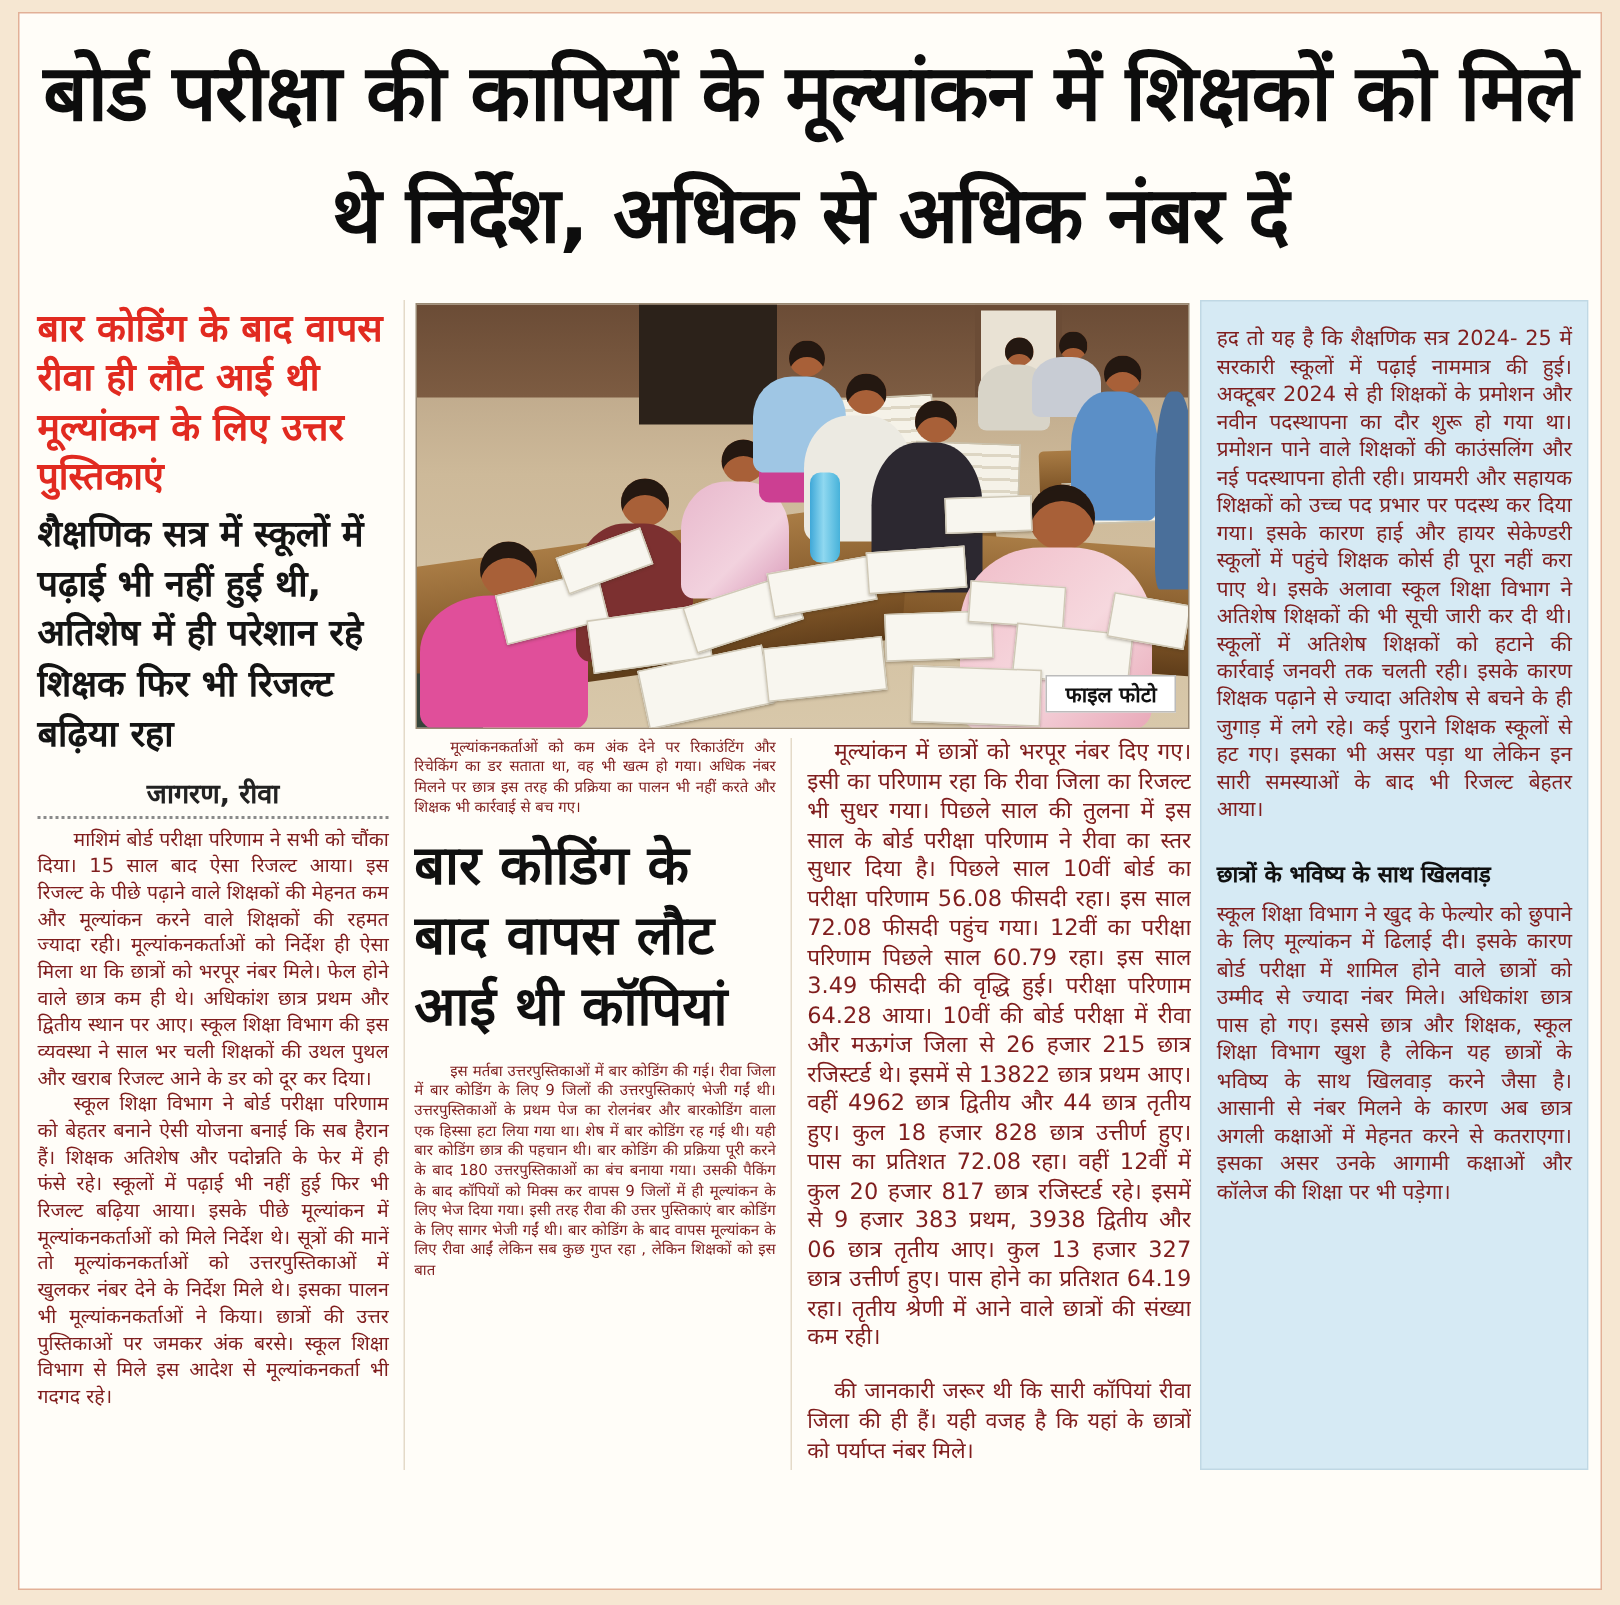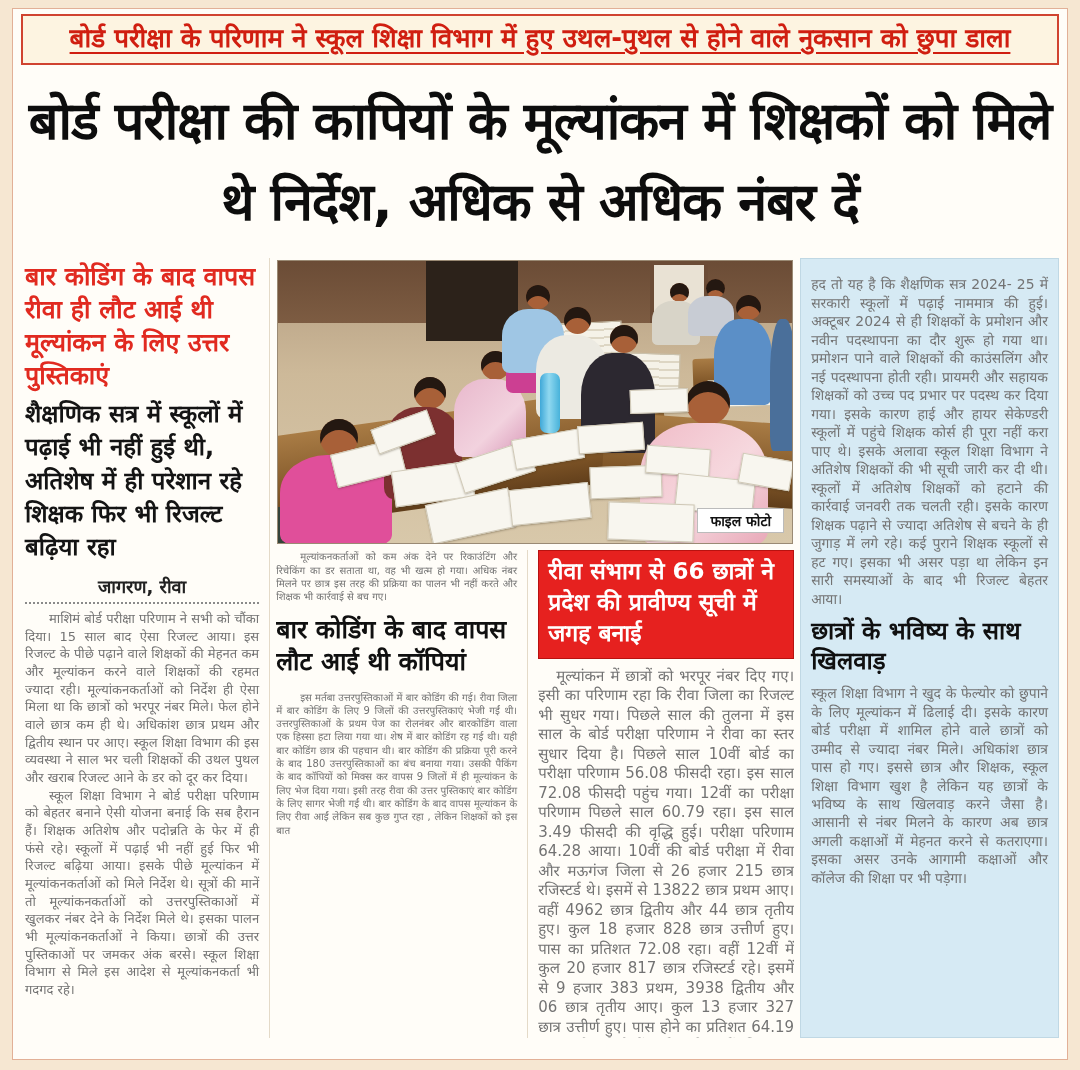--- a/index.html
+++ b/index.html
@@ -19,21 +19,21 @@
   
   .content { display:flex; padding:6px 8px 8px; height:794px; overflow:hidden; }
   .col1 { width:252px; padding:2px 10px 0 4px; border-right:1px solid #e4dac8; overflow:hidden; }
   .middle { width:530px; padding:0 6px; display:flex; flex-direction:column; }
   .col4 { width:262px; overflow:hidden; }
 
   .red-subhead { color:#e12a20; font-weight:700; font-size:25px; line-height:1.32; }
   .black-subhead { color:#141414; font-weight:800; font-size:24px; line-height:1.38; margin-top:6px; }
   .byline { text-align:center; font-weight:bold; font-size:18px; margin:10px 0 4px; color:#222; }
   .dotline { border-bottom:2px dotted #8a8a8a; margin:2px 0 6px; }
-  .bodytext { font-size:14.6px; line-height:1.37; text-align:justify; color:#737373; text-indent:24px; }
+  .bodytext { font-size:14.6px; line-height:1.37; text-align:justify; color:#7f1d1d; text-indent:24px; }
   .col1 .bodytext { font-size:13px; line-height:1.36; }
 
   
   .photo { position:relative; width:516px; height:284px; margin:2px auto 6px; background:linear-gradient(#b39c80,#cdb999 40%,#d8c8aa); border:1px solid #9a8a74; overflow:hidden; }
   .wall-top { position:absolute; left:0; top:0; width:100%; height:62px; background:linear-gradient(#6b4c36,#7d5c42); }
   .door { position:absolute; background:#2c221a; }
   .door2 { position:absolute; background:#e9e2d4; border:4px solid #6b4c36; }
   .ptable { position:absolute; background:linear-gradient(#a97c45,#7c5326 70%,#5f3d1a); border-radius:3px; }
   .paper { position:absolute; background:#f8f6ef; border:1px solid #cfc8b6; box-shadow:0 1px 2px rgba(60,50,30,.35); }
   .stack { position:absolute; background:repeating-linear-gradient(#f5f2e8 0 6px,#ddd6c4 6px 8px); border:1px solid #c9c2ae; }
@@ -42,39 +42,38 @@
           box-shadow:inset 0 11px 0 rgba(25,18,14,.92); }
   .torso { position:absolute; border-radius:42% 42% 12% 12%; }
   .bottle { position:absolute; width:20px; height:60px; border-radius:7px; background:linear-gradient(90deg,#3fa8d8,#8fd8f0 45%,#47b2da); }
   .photo-caption { position:absolute; right:8px; bottom:10px; background:#fff; border:1px solid #bbb; padding:2px 12px; font-weight:bold; font-size:14px; color:#111; }
   .chair { position:absolute; background:#35443a; }
 
   .mid-cols { display:flex; flex:1; overflow:hidden; }
   .col2 { width:252px; padding-right:10px; border-right:1px solid #e4dac8; overflow:hidden; }
   .col3 { width:266px; padding-left:10px; overflow:hidden; }
   .col2 .bodytext { font-size:10px; line-height:1.33; }
-  .mid-subhead { font-size:25px; font-weight:800; color:#101010; line-height:1.3; margin:10px 0 12px; }
+  .mid-subhead { font-size:36px; font-weight:800; color:#101010; line-height:1.3; margin:10px 0 12px; }
   .redbox { background:#e6211f; color:#fff; font-weight:800; font-size:23px; line-height:1.35; padding:6px 10px 9px; margin-bottom:8px; box-shadow:0 0 0 1px #b81210 inset; }
   .col3 .bodytext { font-size:15px; line-height:1.3; text-indent:18px; }
   .col3 .tail { margin-top:16px; font-size:14.4px; line-height:1.4; }
 
   
   .bluepanel { background:#d6eaf4; border:1px solid #c0d8e4; height:100%; padding:8px 10px 10px; overflow:hidden; }
   .blue-head { font-size:23.5px; font-weight:800; color:#101010; line-height:1.45; }
   .blue-head span { background:#f2e9cd; box-decoration-break:clone; -webkit-box-decoration-break:clone; padding:1px 4px; }
   .bluepanel .bodytext { font-size:13.9px; line-height:1.33; margin-top:8px; text-indent:0; }
-  .blue-subhead { font-size:24px; font-weight:800; color:#101010; margin-top:8px; line-height:1.25; }
+  .blue-subhead { font-size:15px; font-weight:800; color:#101010; margin-top:24px; line-height:1.25; }
 </style>
 </head>
 <body>
 
 <div class="page">
  <div class="sheet">
 
-  <div class="kicker">बोर्ड परीक्षा के परिणाम ने स्कूल शिक्षा विभाग में हुए उथल-पुथल से होने वाले नुकसान को छुपा डाला</div>
 
   <h1 class="headline">बोर्ड परीक्षा की कापियों के मूल्यांकन में शिक्षकों को मिले थे निर्देश, अधिक से अधिक नंबर दें</h1>
 
   <div class="content">
 
     <div class="col1">
       <div class="red-subhead">बार कोडिंग के बाद वापस रीवा ही लौट आई थी मूल्यांकन के लिए उत्तर पुस्तिकाएं</div>
       <div class="black-subhead">शैक्षणिक सत्र में स्कूलों में पढ़ाई भी नहीं हुई थी, अतिशेष में ही परेशान रहे शिक्षक फिर भी रिजल्ट बढ़िया रहा</div>
       <div class="byline">जागरण, रीवा</div>
       <div class="dotline"></div>
@@ -166,21 +165,20 @@
         <div class="photo-caption">फाइल फोटो</div>
       </div>
 
       <div class="mid-cols">
         <div class="col2">
           <p class="bodytext">मूल्यांकनकर्ताओं को कम अंक देने पर रिकाउंटिंग और रिचेकिंग का डर सताता था, वह भी खत्म हो गया। अधिक नंबर मिलने पर छात्र इस तरह की प्रक्रिया का पालन भी नहीं करते और शिक्षक भी कार्रवाई से बच गए।</p>
           <div class="mid-subhead">बार कोडिंग के बाद वापस लौट आई थी कॉपियां</div>
           <p class="bodytext">इस मर्तबा उत्तरपुस्तिकाओं में बार कोडिंग की गई। रीवा जिला में बार कोडिंग के लिए 9 जिलों की उत्तरपुस्तिकाएं भेजी गईं थी। उत्तरपुस्तिकाओं के प्रथम पेज का रोलनंबर और बारकोडिंग वाला एक हिस्सा हटा लिया गया था। शेष में बार कोडिंग रह गई थी। यही बार कोडिंग छात्र की पहचान थी। बार कोडिंग की प्रक्रिया पूरी करने के बाद 180 उत्तरपुस्तिकाओं का बंच बनाया गया। उसकी पैकिंग के बाद कॉपियों को मिक्स कर वापस 9 जिलों में ही मूल्यांकन के लिए भेज दिया गया। इसी तरह रीवा की उत्तर पुस्तिकाएं बार कोडिंग के लिए सागर भेजी गईं थी। बार कोडिंग के बाद वापस मूल्यांकन के लिए रीवा आईं लेकिन सब कुछ गुप्त रहा , लेकिन शिक्षकों को इस बात</p>
         </div>
         <div class="col3">
-          <div class="redbox">रीवा संभाग से 66 छात्रों ने प्रदेश की प्रावीण्य सूची में जगह बनाई</div>
           <p class="bodytext">मूल्यांकन में छात्रों को भरपूर नंबर दिए गए। इसी का परिणाम रहा कि रीवा जिला का रिजल्ट भी सुधर गया। पिछले साल की तुलना में इस साल के बोर्ड परीक्षा परिणाम ने रीवा का स्तर सुधार दिया है। पिछले साल 10वीं बोर्ड का परीक्षा परिणाम 56.08 फीसदी रहा। इस साल 72.08 फीसदी पहुंच गया। 12वीं का परीक्षा परिणाम पिछले साल 60.79 रहा। इस साल 3.49 फीसदी की वृद्धि हुई। परीक्षा परिणाम 64.28 आया। 10वीं की बोर्ड परीक्षा में रीवा और मऊगंज जिला से 26 हजार 215 छात्र रजिस्टर्ड थे। इसमें से 13822 छात्र प्रथम आए। वहीं 4962 छात्र द्वितीय और 44 छात्र तृतीय हुए। कुल 18 हजार 828 छात्र उत्तीर्ण हुए। पास का प्रतिशत 72.08 रहा। वहीं 12वीं में कुल 20 हजार 817 छात्र रजिस्टर्ड रहे। इसमें से 9 हजार 383 प्रथम, 3938 द्वितीय और 06 छात्र तृतीय आए। कुल 13 हजार 327 छात्र उत्तीर्ण हुए। पास होने का प्रतिशत 64.19 रहा। तृतीय श्रेणी में आने वाले छात्रों की संख्या कम रही।</p>
           <p class="bodytext tail">की जानकारी जरूर थी कि सारी कॉपियां रीवा जिला की ही हैं। यही वजह है कि यहां के छात्रों को पर्याप्त नंबर मिले।</p>
         </div>
       </div>
     </div>
 
     <div class="col4">
       <div class="bluepanel">
         <p class="bodytext">हद तो यह है कि शैक्षणिक सत्र 2024- 25 में सरकारी स्कूलों में पढ़ाई नाममात्र की हुई। अक्टूबर 2024 से ही शिक्षकों के प्रमोशन और नवीन पदस्थापना का दौर शुरू हो गया था। प्रमोशन पाने वाले शिक्षकों की काउंसलिंग और नई पदस्थापना होती रही। प्रायमरी और सहायक शिक्षकों को उच्च पद प्रभार पर पदस्थ कर दिया गया। इसके कारण हाई और हायर सेकेण्डरी स्कूलों में पहुंचे शिक्षक कोर्स ही पूरा नहीं करा पाए थे। इसके अलावा स्कूल शिक्षा विभाग ने अतिशेष शिक्षकों की भी सूची जारी कर दी थी। स्कूलों में अतिशेष शिक्षकों को हटाने की कार्रवाई जनवरी तक चलती रही। इसके कारण शिक्षक पढ़ाने से ज्यादा अतिशेष से बचने के ही जुगाड़ में लगे रहे। कई पुराने शिक्षक स्कूलों से हट गए। इसका भी असर पड़ा था लेकिन इन सारी समस्याओं के बाद भी रिजल्ट बेहतर आया।</p>
         <div class="blue-subhead">छात्रों के भविष्य के साथ खिलवाड़</div>

